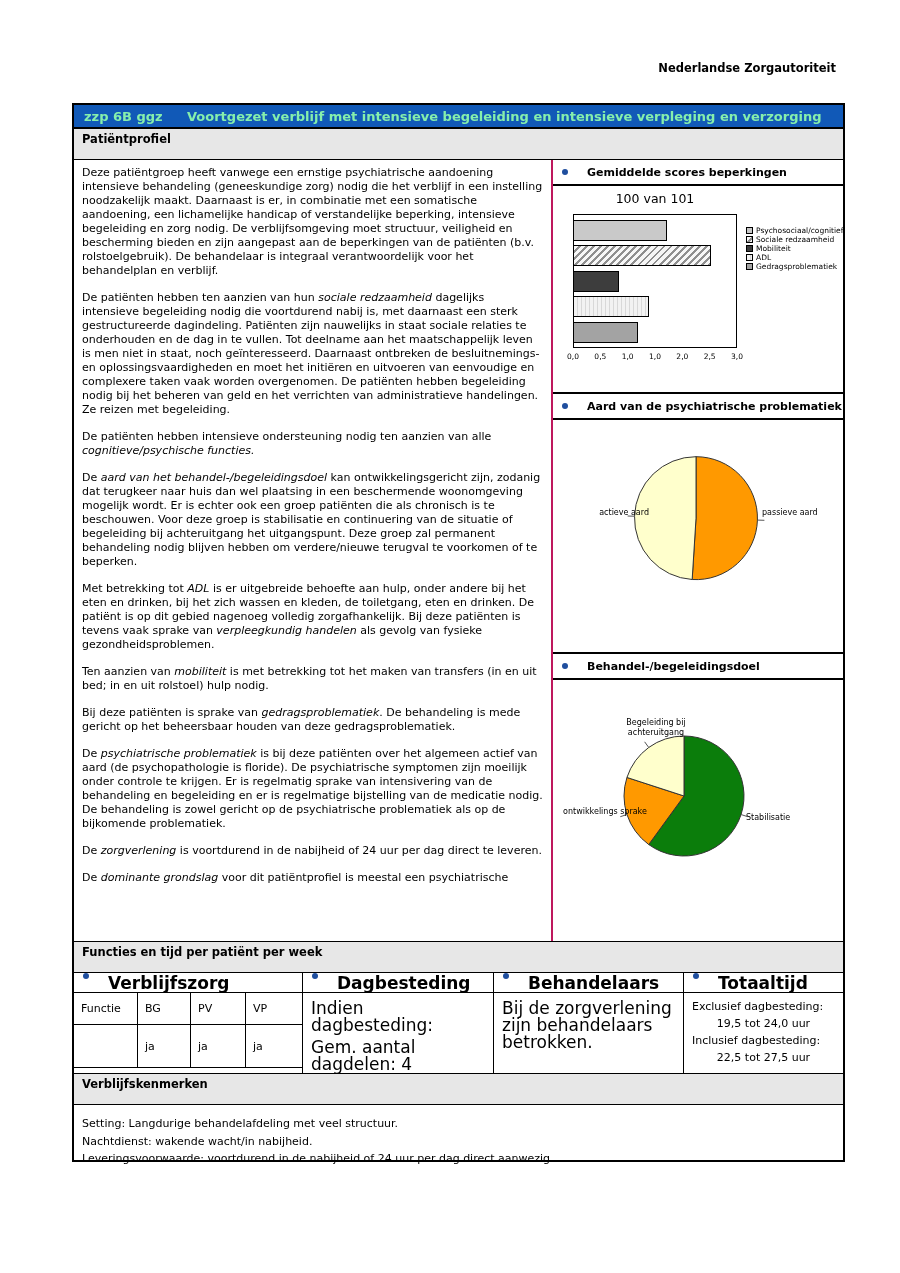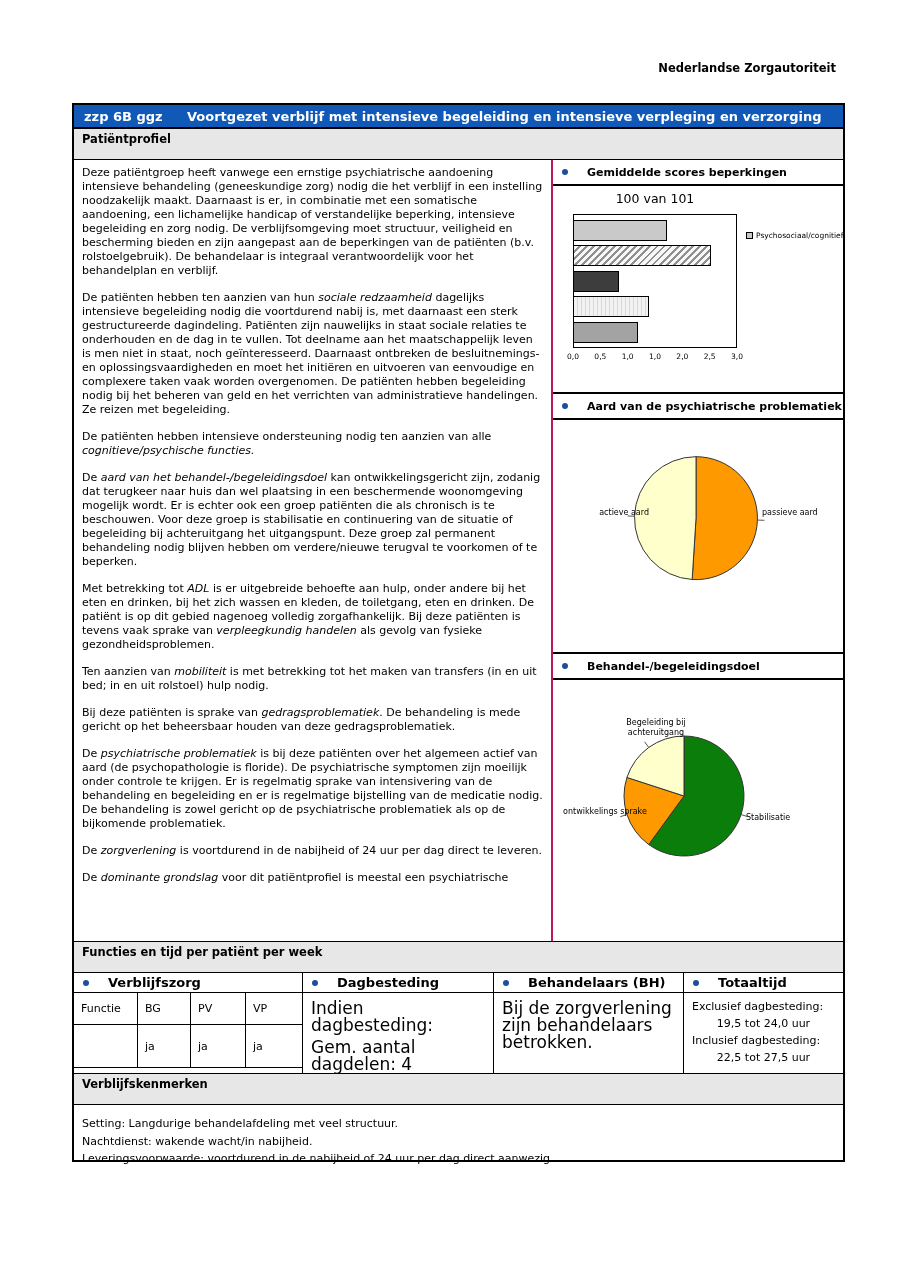--- a/index.html
+++ b/index.html
@@ -1,21 +1,21 @@
 <!DOCTYPE html>
 <html><head>
 <meta charset="utf-8">
 <style>
   *{margin:0;padding:0;box-sizing:border-box}
   html,body{background:#fff}
   body{width:900px;height:1273px;position:relative;font-family:"DejaVu Sans",sans-serif;color:#000;overflow:hidden}
   .org-name{position:absolute;top:61px;right:64px;font-size:11.5px;font-weight:bold}
   .doc{position:absolute;left:72px;top:103px;width:773px;border:2px solid #000;background:#fff}
   
-  .title-bar{height:23px;background:#1159B7;color:#ffffff;display:flex;align-items:center;font-weight:bold;font-size:13px;border-bottom:1px solid #000}
+  .title-bar{height:23px;background:#1159B7;color:#86efac;display:flex;align-items:center;font-weight:bold;font-size:13px;border-bottom:1px solid #000}
   .title-code{width:113px;padding-left:10px;flex:none}
   .title-text{white-space:nowrap;overflow:hidden}
   
   .gray-bar{background:#E7E7E7;border-top:1px solid #000;border-bottom:1px solid #000;font-weight:bold;font-size:11.5px;padding:3px 8px;height:32px}
   
   .main-row{display:flex;height:781px;overflow:hidden}
   .text-col{width:479px;border-right:2px solid #be185d;padding:6px 8px 0 8px;font-size:11px;line-height:14px;overflow:hidden}
   .text-col p{margin-bottom:13px}
   .text-col em{font-style:italic}
   .chart-col{width:290px;display:flex;flex-direction:column}
@@ -29,39 +29,39 @@
   .bc-title{position:absolute;left:20px;top:5px;width:164px;text-align:center;font-size:12.5px}
   .bc-plot{position:absolute;left:20px;top:28px;width:164px;height:134px;border:1px solid #000;display:flex;flex-direction:column;justify-content:space-evenly}
   .bar{height:21px;border:1px solid #000;margin-left:-1px}
   .f0{background:#C9C9C9}
   .f1{background:repeating-linear-gradient(135deg,#F7F7F7 0 3px,#8F8F8F 3px 5px)}
   .f2{background:#3D3D3D}
   .f3{background:repeating-linear-gradient(90deg,#F2F2F2 0 3px,#D8D8D8 3px 4px)}
   .f4{background:#A3A3A3}
   .bc-xaxis{position:absolute;left:20px;top:166px;width:164px;height:10px;font-size:7.5px}
   .tick{position:absolute;transform:translateX(-50%);white-space:nowrap}
-  .bc-legend{position:absolute;left:193px;top:40px;width:95px;display:flex;flex-direction:row;gap:15px;font-size:7.5px}
+  .bc-legend{position:absolute;left:193px;top:40px;width:95px;display:flex;flex-direction:column;font-size:7.5px}
   .lg-item{display:flex;align-items:center;gap:3px}
   .lg-marker{width:7px;height:7px;border:1px solid #000;flex:none}
   
   .pie-wrap{position:absolute;inset:0}
   .pie-label{position:absolute;font-size:8px;line-height:10px}
   .lbl-actief{left:10px;top:88px;width:86px;text-align:right}
   .lbl-passief{left:209px;top:88px}
   .lbl-begeleiding{left:53px;top:38px;width:100px;text-align:center}
   .lbl-ontwikkeling{left:8px;top:127px;width:88px;text-align:center}
   .lbl-stabilisatie{left:193px;top:133px}
   
   .fc-row{display:flex}
   .fc-head{height:20px;border-bottom:1px solid #000}
   .fc-body{height:80px}
   .fc-c1{width:229px}.fc-c2{width:191px}.fc-c3{width:190px}.fc-c4{flex:1}
   .fc-cell{border-right:1px solid #000;overflow:hidden}
   .fc-cell:last-child{border-right:none}
-  .fc-hcell{display:flex;align-items:center;font-weight:bold;font-size:13px}
+  .fc-hcell{display:flex;align-items:flex-start;font-weight:bold;font-size:17px}
   .fc-hcell .bullet{margin-left:9px;margin-right:19px}
   .vz-table{display:grid;grid-template-columns:64px 53px 55px 1fr;grid-template-rows:32px 42px;border-bottom:1px solid #000;font-size:11px}
   .vz-c{border-right:1px solid #000;display:flex;align-items:center;padding-left:7px}
   .vz-c.last{border-right:none}
   .vz-c.r1{border-bottom:1px solid #000}
   .pad-cell{padding:7px 8px;font-size:17px;line-height:17px}
   .db-first{margin-bottom:5px}
   .tt-cell{padding:5px 8px;font-size:11px;line-height:17px}
   .tt-line:nth-child(2),.tt-line:nth-child(4){text-align:center}
   

